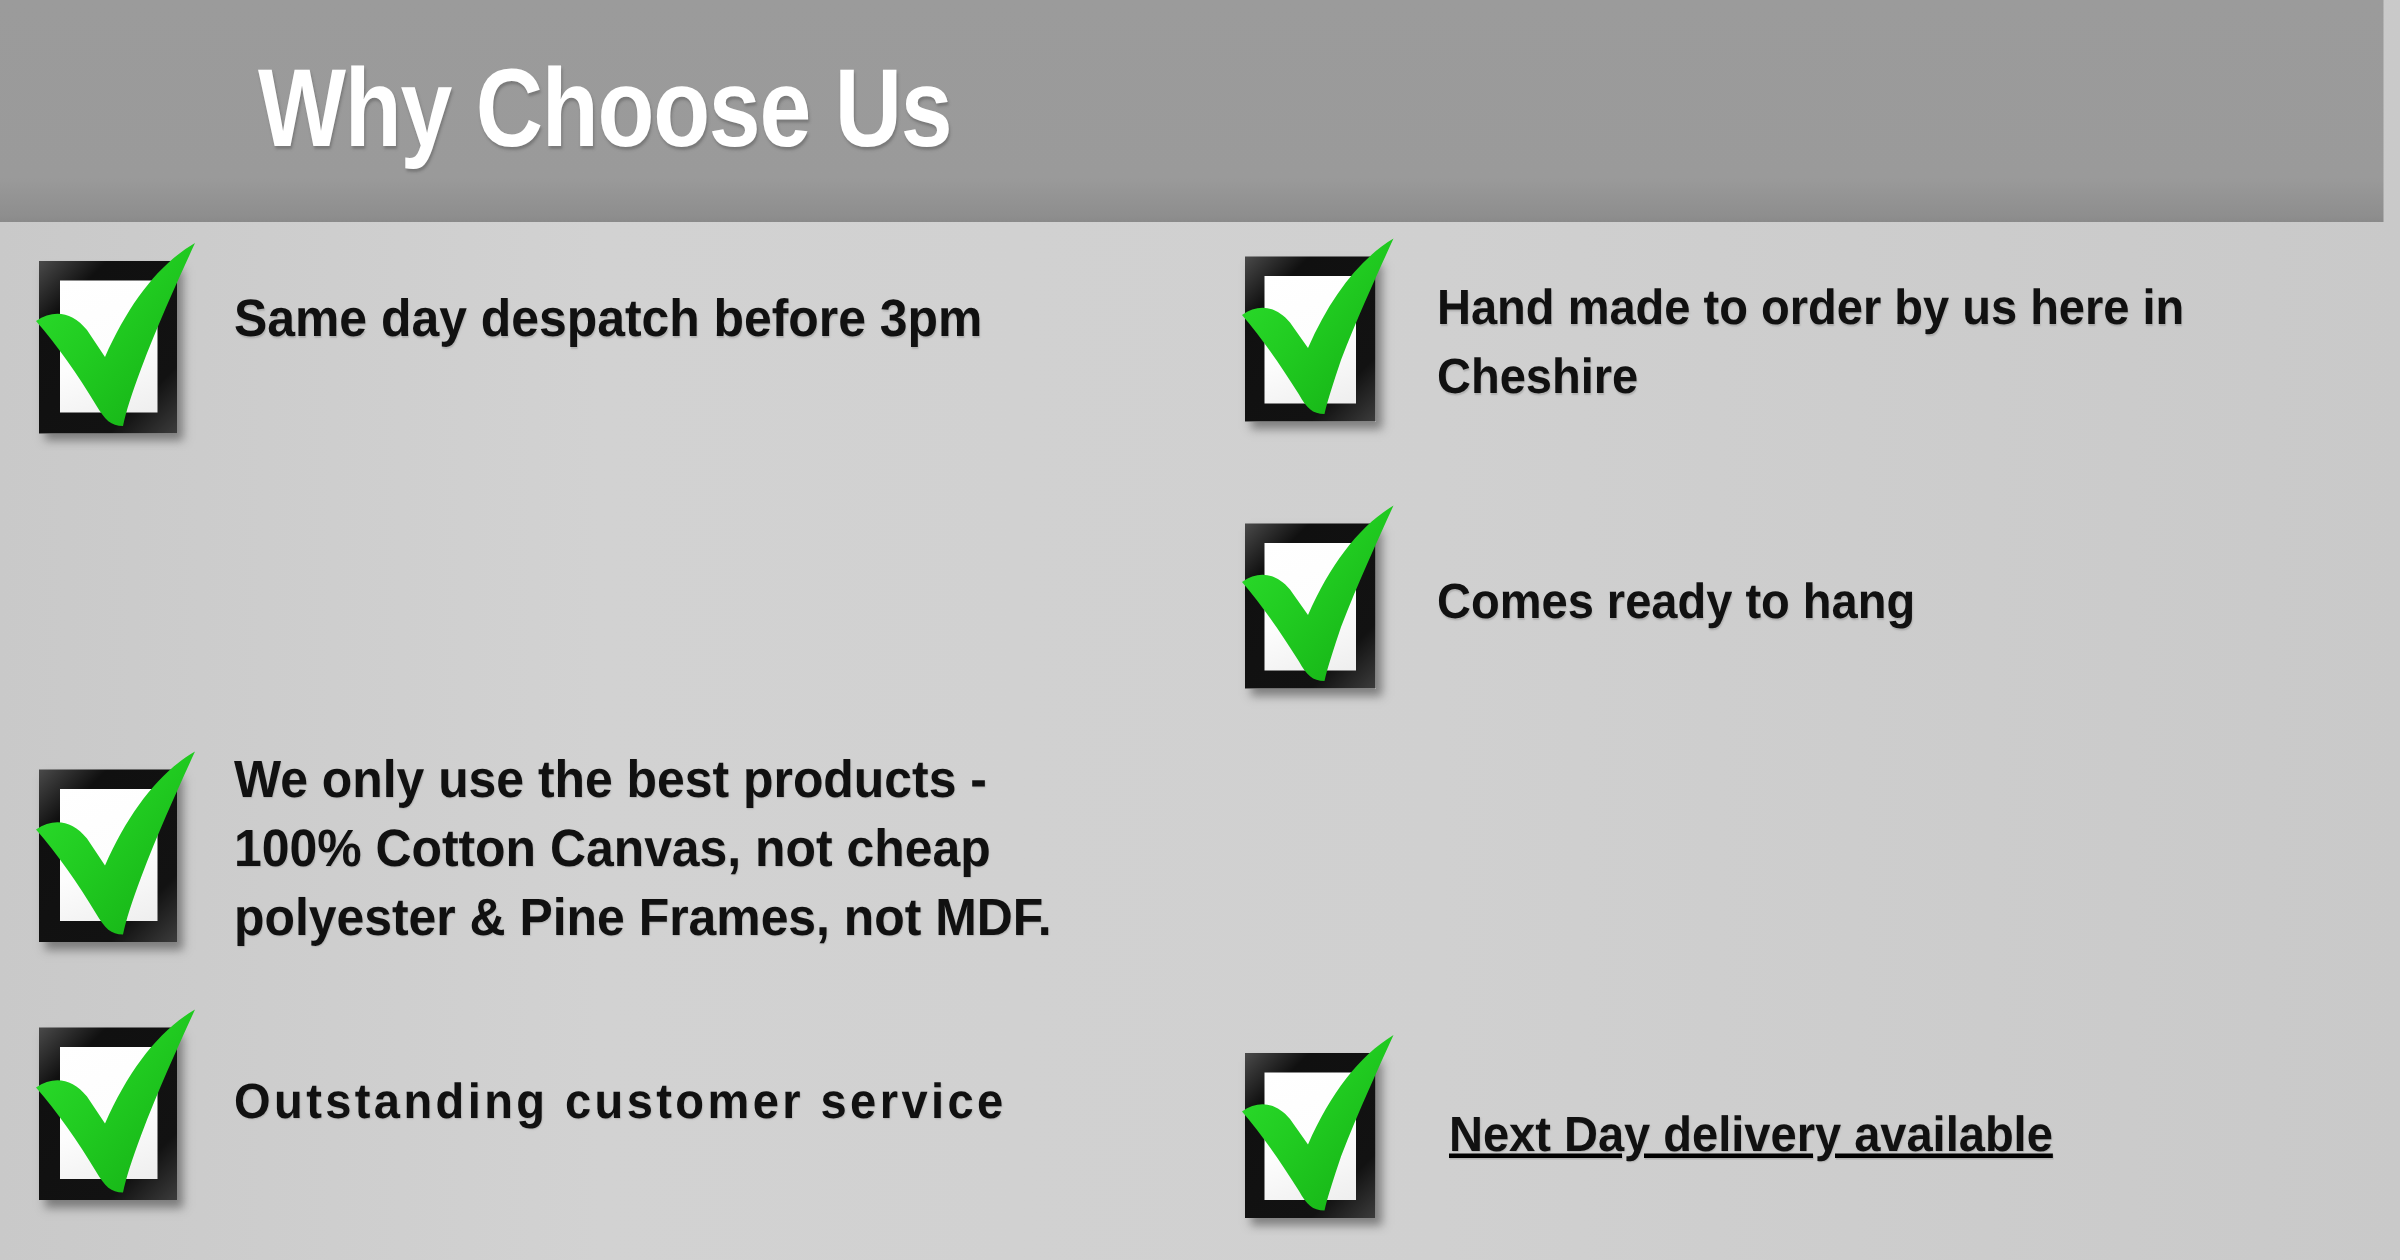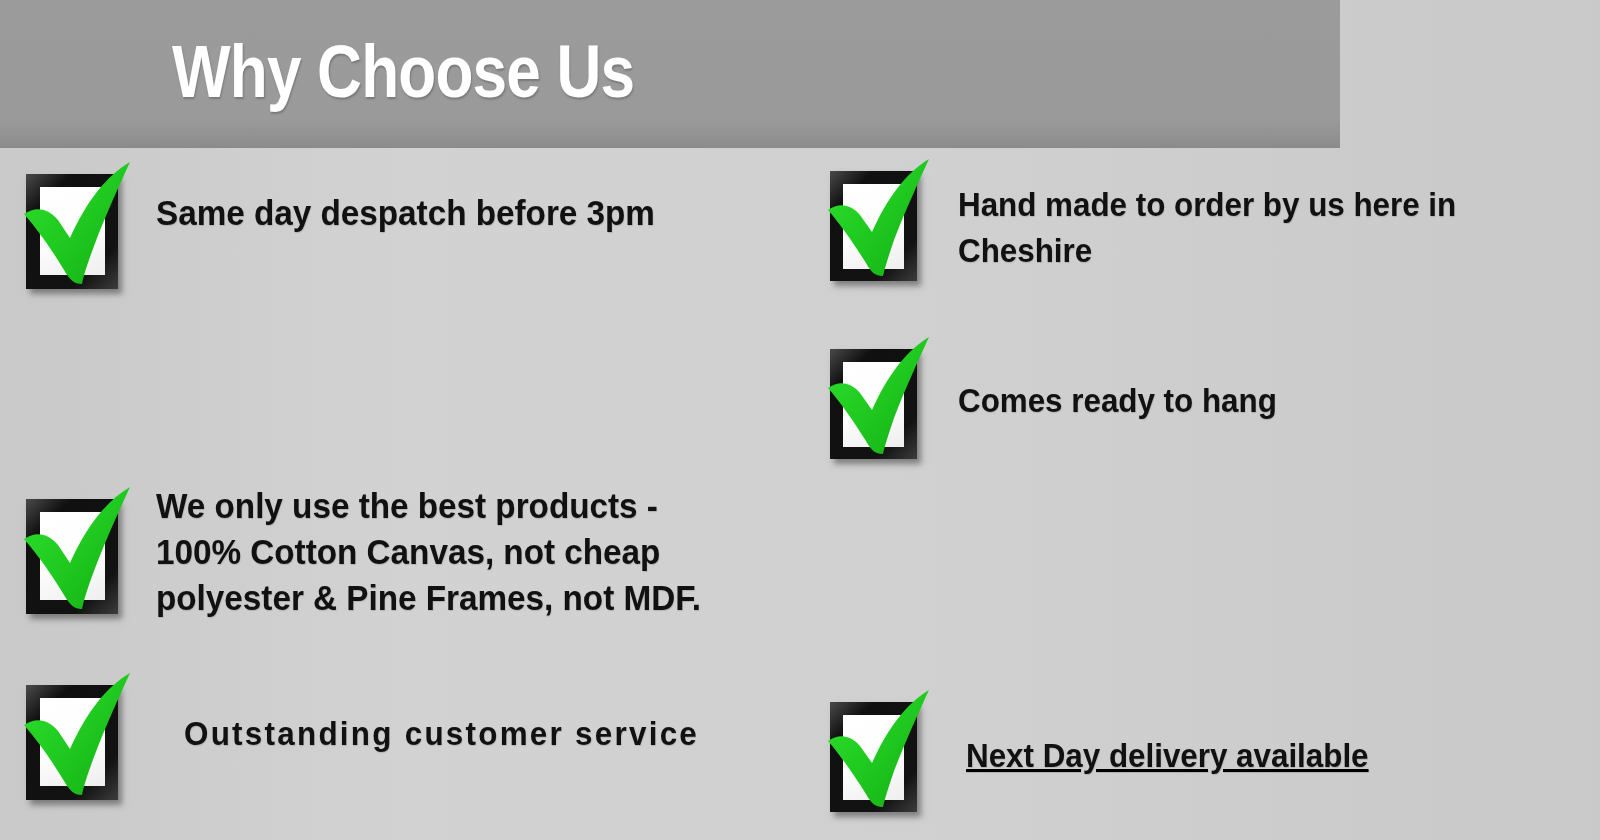--- a/index.html
+++ b/index.html
@@ -21,21 +21,21 @@
     height: 840px;
     background: linear-gradient(90deg, #c9c9c9 0%, #d2d2d2 25%, #d0d0d0 60%, #c9c9c9 100%);
     overflow: hidden;
   }
 
   
   .header-band {
     position: absolute;
     left: 0;
     top: 0;
-    width: 1340px;
+    width: 1589px;
     height: 148px;
     background: linear-gradient(180deg, #9b9b9b 0%, #9a9a9a 80%, #8e8e8e 97%, #8a8a8a 100%);
     display: flex;
   }
   .header-half {
     width: 800px;
     height: 148px;
     position: relative;
   }
   .header-title {
@@ -130,22 +130,22 @@
   }
   .feature-text.spaced {
     letter-spacing: 2.4px;
     font-size: 33px;
   }
 
   
   .col-left  .feature-row { left: 14px; }
   .col-left  .r0 { top: 2px; }
   .col-left  .r1 { top: 184px; }
-  .col-left  .r2 { top: 327px; }
-  .col-left  .r3 { top: 513px; gap: 28px; }
+  .col-left  .r2 { top: 341px; }
+  .col-left  .r3 { top: 513px; }
 
   .col-left  .check-icon { width: 124px; height: 148px; }
   .col-left  .feature-text { margin-left: 18px; margin-top: 40px; }
   .col-left  .r1 .feature-text { margin-top: 30px; }
   .col-left  .r2 .feature-text { margin-top: 8px; }
   .col-left  .r3 .feature-text { margin-top: 50px; }
 
   
   .col-right .feature-row { left: 18px; }
   .col-right .r0 { top: 0px; }

